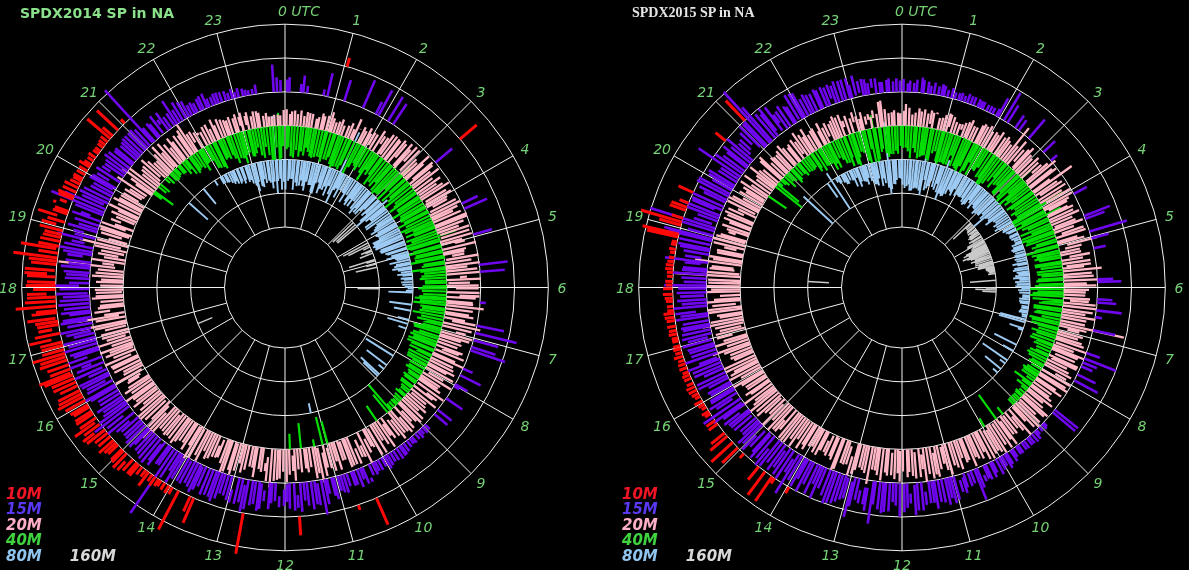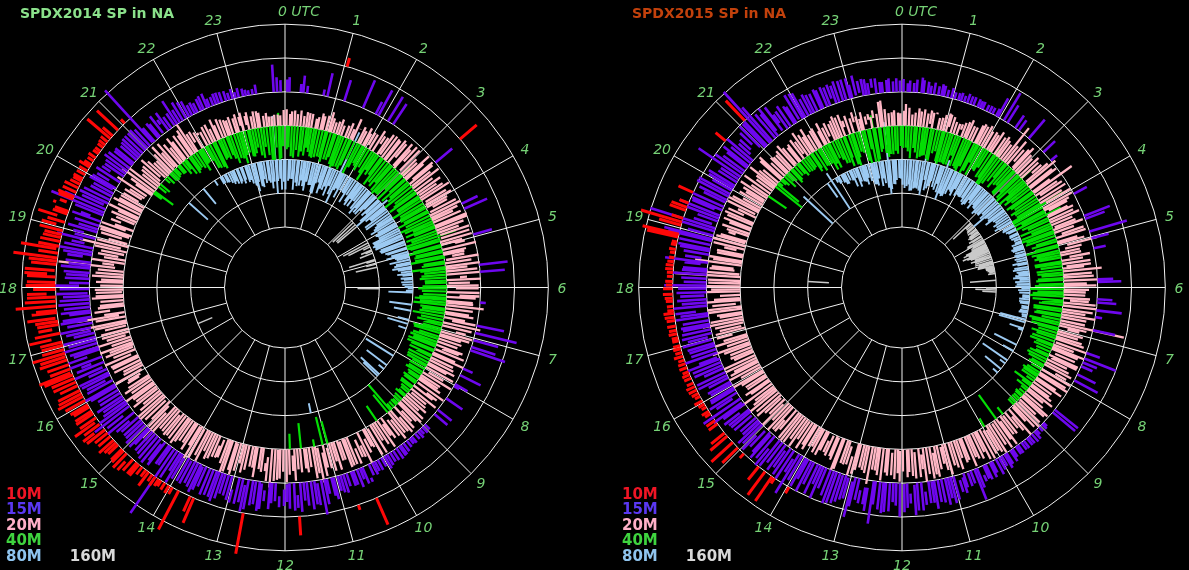--- a/index.html
+++ b/index.html
@@ -1,21 +1,21 @@
 <!DOCTYPE html>
 <html><head>
 <meta charset="utf-8">
 <style>
   html,body{margin:0;padding:0;background:#000;}
   #stage{position:relative;width:1189px;height:570px;background:#000;overflow:hidden;
          font-family:"DejaVu Sans","Liberation Sans",sans-serif;}
   svg{position:absolute;left:0;top:0;}
   .chart-title{position:absolute;top:1px;font-weight:bold;font-size:14px;line-height:24px;
                letter-spacing:0px;white-space:nowrap;z-index:3;margin-left:16px;}
-  .legend{position:absolute;z-index:3;font-weight:bold;font-size:15px;line-height:15.4px;}
+  .legend{position:absolute;z-index:3;font-style:italic;font-weight:bold;font-size:15px;line-height:15.4px;}
   .legend-row{white-space:nowrap;}
   .legend-extra{margin-left:28px;}
   .hour-label{font-style:italic;font-size:14px;}
 </style>
 </head>
 <body>
 
 <div id="stage">
   <svg id="plot" width="1189" height="570">
       <g>
@@ -140,21 +140,21 @@
         <text class="hour-label" fill="#76d276" dominant-baseline="central" text-anchor="middle" x="625" y="287.50000000000006">18</text>
         <text class="hour-label" fill="#76d276" dominant-baseline="central" text-anchor="middle" x="634.4385461179281" y="215.8071245066019">19</text>
         <text class="hour-label" fill="#76d276" dominant-baseline="central" text-anchor="middle" x="662.1109631517105" y="148.99999999999997">20</text>
         <text class="hour-label" fill="#76d276" dominant-baseline="central" text-anchor="middle" x="706.1314216113262" y="91.63142161132637">21</text>
         <text class="hour-label" fill="#76d276" dominant-baseline="central" text-anchor="middle" x="763.4999999999999" y="47.610963151710564">22</text>
         <text class="hour-label" fill="#76d276" dominant-baseline="central" text-anchor="middle" x="830.3071245066018" y="19.93854611792807">23</text>
       </g>
     </svg>
 
   <div class="chart-title" style="left: 4px; color: rgb(139, 225, 139);">SPDX2014 SP in NA</div>
-  <div class="chart-title" style="left: 616px; color: #c2410c;">SPDX2015 SP in NA</div>
+  <div class="chart-title" style="left: 616px; color: #e5e5e5; font-family: Liberation Serif, serif;">SPDX2015 SP in NA</div>
 
   <div class="legend" style="left:6px;top:487px;" id="legend-0">
       <div class="legend-row"><span style="color: rgb(240, 21, 37);">10M</span></div>
       <div class="legend-row"><span style="color: rgb(90, 56, 242);">15M</span></div>
       <div class="legend-row"><span style="color: rgb(255, 176, 200);">20M</span></div>
       <div class="legend-row"><span style="color: rgb(63, 212, 63);">40M</span></div>
       <div class="legend-row"><span style="color: rgb(143, 196, 238);">80M</span><span class="legend-extra" style="color: rgb(216, 216, 216);">160M</span></div>
     </div>
   <div class="legend" style="left:622px;top:487px;" id="legend-1">
       <div class="legend-row"><span style="color: rgb(240, 21, 37);">10M</span></div>

